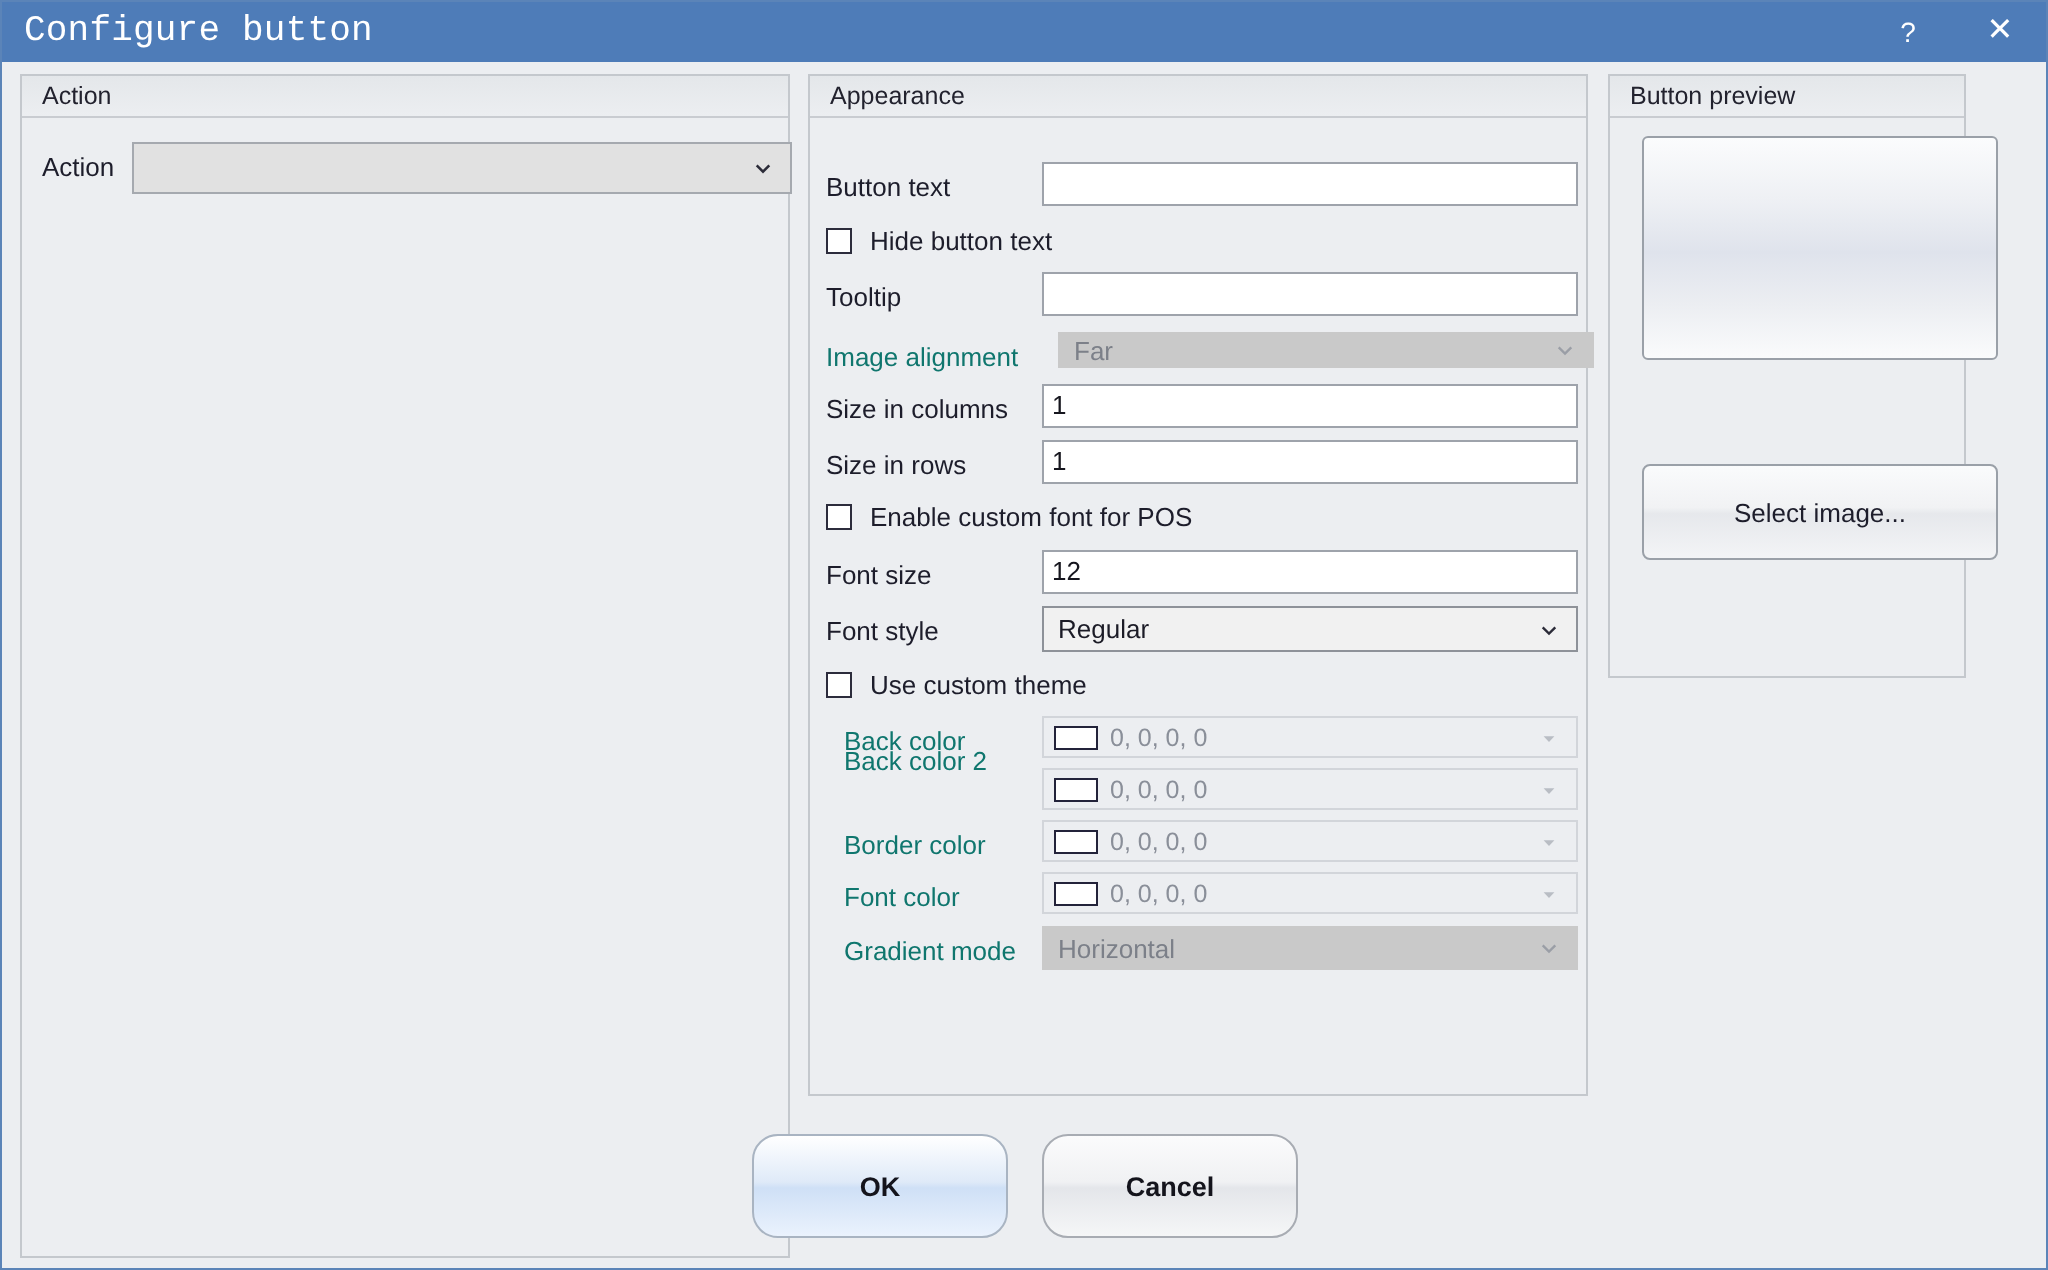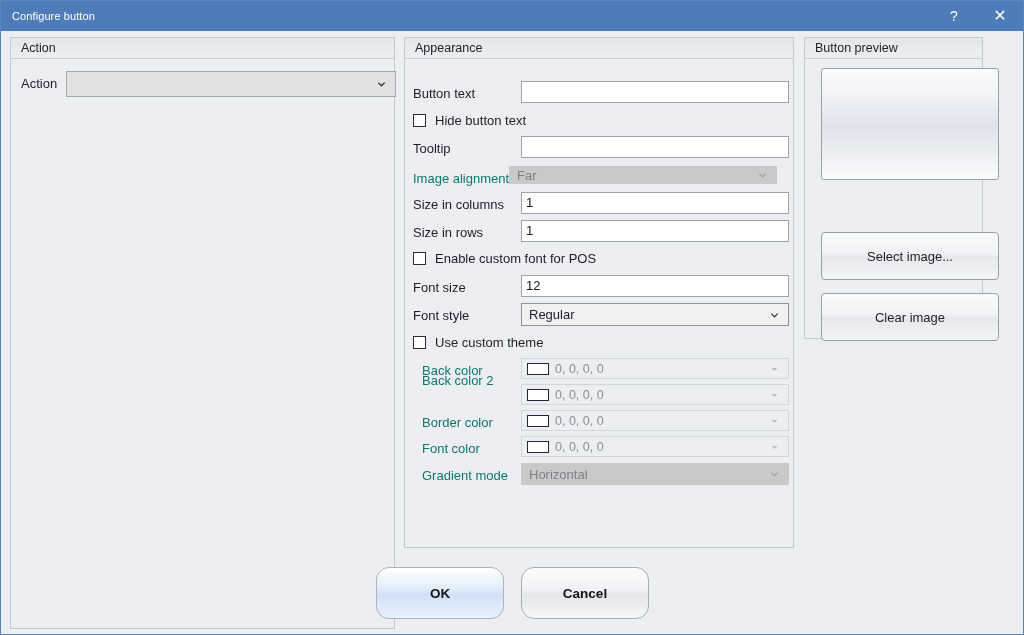--- a/index.html
+++ b/index.html
@@ -32,24 +32,25 @@
     position: absolute;
     left: 0; top: 0;
     width: 100%;
     height: 30px;
     background: #4e7cb8;
     display: flex;
     align-items: center;
   }
   .titlebar-text {
     color: #ffffff;
-    font-size: 11px;
+    font-size: 18px;
     padding-left: 11px;
     letter-spacing: 0.1px;
     white-space: nowrap;
+    font-family: Liberation Mono, monospace;
   }
   .titlebar-spacer { flex: 1 1 auto; }
   .title-btn {
     width: 46px;
     height: 30px;
     display: flex;
     align-items: center;
     justify-content: center;
     color: #ffffff;
     font-size: 15px;
@@ -275,21 +276,21 @@
 
       <div class="checkrow" style="left:8px; top:54px;">
         <span class="checkbox"></span>
         <span class="ctext">Hide button text</span>
       </div>
 
       <span class="lbl" style="left:8px; top:82px;">Tooltip</span>
       <div class="textbox" style="left:116px; top:77px; width:268px; height:22px;"></div>
 
       <span class="lbl dim" style="left:8px; top:112px;">Image alignment</span>
-      <div class="combo combo-disabled" style="left:104px; top:107px; width:268px; height:18px;">
+      <div class="combo combo-disabled" style="left:124px; top:107px; width:268px; height:18px;">
         <span>Far</span>
         <svg class="arrow" viewBox="0 0 10 10">
           <path d="M1.5 3.5 L5 7 L8.5 3.5" fill="none" stroke="#9a9ea6" stroke-width="1.3"></path>
         </svg>
       </div>
 
       <span class="lbl" style="left:8px; top:138px;">Size in columns</span>
       <div class="textbox" style="left:116px; top:133px; width:268px; height:22px;">1</div>
 
       <span class="lbl" style="left:8px; top:166px;">Size in rows</span>
@@ -363,20 +364,19 @@
     </div>
   </div>
 
   <div class="group" id="group-preview">
     <div class="group-header">
       <span>Button preview</span>
     </div>
     <div class="group-body">
       <div class="preview-box"></div>
       <div class="panel-btn" id="btn-select-image">Select image...</div>
-      <div class="panel-btn" id="btn-clear-image">Clear image</div>
     </div>
   </div>
 
   <div class="dlg-btn" id="btn-ok">OK</div>
   <div class="dlg-btn" id="btn-cancel">Cancel</div>
 
 </div>
 
 </body></html>

